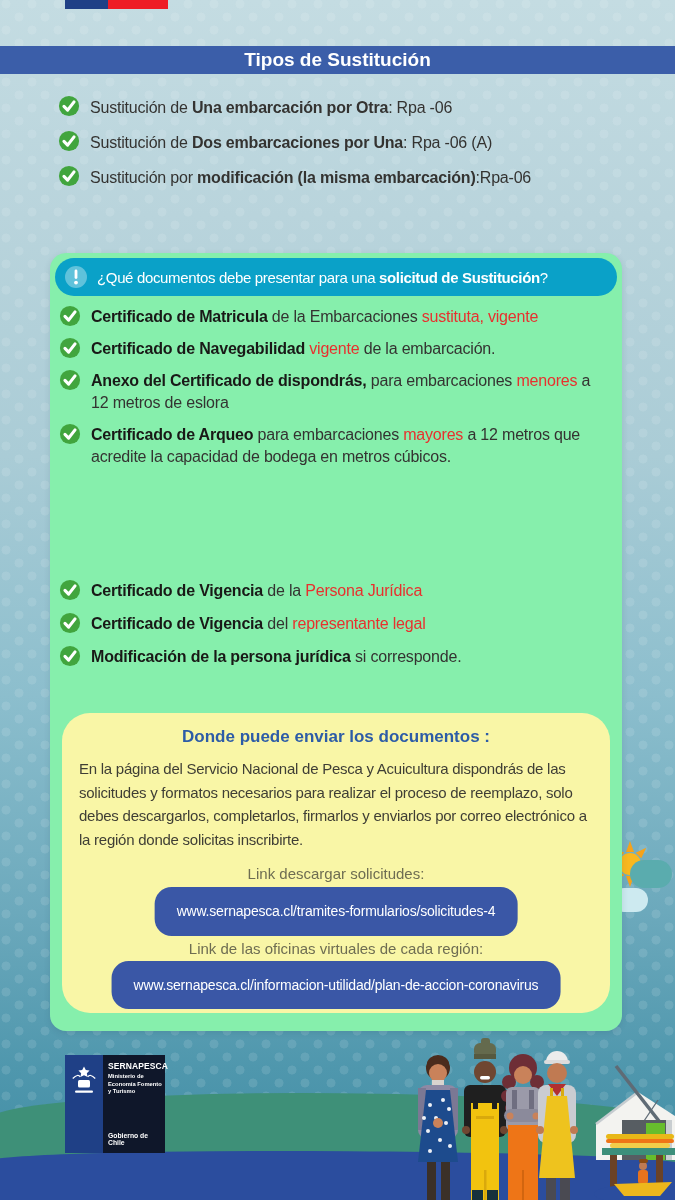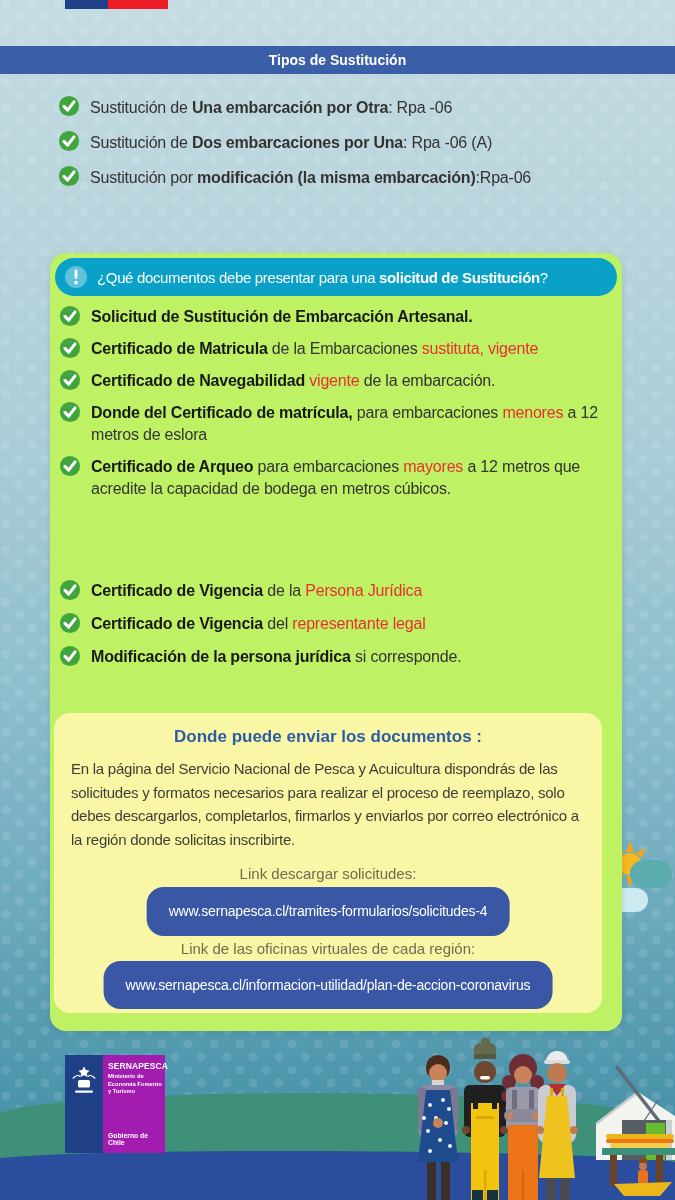--- a/index.html
+++ b/index.html
@@ -20,68 +20,68 @@
   .band-navy{position:absolute;left:-10px;width:695px;top:1151px;height:60px;
       background:#2b4d9e;border-radius:40% 60% 0 0 / 10px 14px 0 0;}
 
   
   .flag{position:absolute;top:0;left:65px;height:9px;display:flex;}
   .flag .b{width:43px;background:#1f4086;}
   .flag .r{width:60px;background:#ee1c25;}
 
   
   .banner{position:absolute;top:46px;left:0;width:675px;height:28px;background:#3b5ea9;
-      color:#fff;font-weight:bold;font-size:14px;line-height:28px;text-align:center;}
+      color:#fff;font-weight:bold;font-size:19px;line-height:28px;text-align:center;}
 
   
   .row{display:flex;align-items:flex-start;margin-bottom:11px;}
   .chk{width:22px;height:22px;flex:0 0 22px;margin-right:10px;}
   .txt{font-size:16px;line-height:23px;color:#343331;letter-spacing:-.2px;padding-top:1px;}
   .seg-b{font-weight:bold;}
   .list .seg-b{color:#191917;}
   .seg-r{color:#e8302e;}
 
   .types{position:absolute;top:95px;left:58px;width:580px;}
   .types .txt{white-space:nowrap;}
 
   
-  .panel{position:absolute;top:253px;left:50px;width:572px;height:778px;background:#bef264;
+  .panel{position:absolute;top:253px;left:50px;width:572px;height:778px;background:#86efac;
       border-radius:16px;box-shadow:0 2px 6px rgba(40,70,90,.15);}
   .bar{position:absolute;left:5px;width:562px;height:38px;background:#0aa1c8;border-radius:19px;
       display:flex;align-items:center;color:#fff;font-size:15px;letter-spacing:-.35px;white-space:nowrap;overflow:hidden;}
   .bar .exc{width:24px;height:24px;flex:0 0 24px;margin:0 9px 0 9px;}
   .bar .seg-b{color:#fff;}
   .bar1{top:5px;}
   .bar2{top:281px;}
   .list{position:absolute;left:9px;width:556px;}
   .list .row{margin-bottom:9px;}
   .list .txt{font-size:16px;line-height:22px;max-width:510px;}
   .list1{top:52px;}
   .list2{top:326px;}
   .list2 .row{margin-bottom:10px;}
 
   
-  .yellow{position:absolute;left:4px;top:460px;width:548px;height:300px;background:#f9f6a6;border-radius:16px;}
+  .yellow{position:absolute;left:12px;top:460px;width:548px;height:300px;background:#f9f6a6;border-radius:28px;}
   .y-title{position:absolute;top:14px;left:0;width:100%;text-align:center;color:#2d5ca7;font-weight:bold;font-size:17px;}
   .y-body{position:absolute;top:44px;left:17px;width:516px;color:#3f3e35;font-size:15px;line-height:23.5px;letter-spacing:-.25px;}
   .y-label{position:absolute;left:0;width:100%;text-align:center;color:#6e6d52;font-size:15px;}
   .lab1{top:152px;} .lab2{top:227px;}
   .pill{position:absolute;left:50%;transform:translateX(-50%);height:33px;line-height:33px;background:#3a57a6;
       border-radius:17px;color:#fff;font-size:14px;padding:8px 22px;white-space:nowrap;letter-spacing:-.2px;cursor:pointer;}
   .pill1{top:174px;} .pill2{top:248px;height:32px;line-height:32px;}
 
   
   .sun{position:absolute;left:606px;top:840px;width:48px;height:48px;}
   .cloud{position:absolute;left:630px;top:860px;width:42px;height:28px;background:#5aacae;border-radius:14px;}
   .puff{position:absolute;left:612px;top:888px;width:36px;height:24px;background:#cdeaf0;border-radius:12px;}
 
   
   .govlogo{position:absolute;left:65px;top:1055px;width:100px;height:98px;display:flex;z-index:5;}
   .gov-b{width:38px;background:#1f4086;position:relative;}
-  .gov-r{width:62px;background:#a21caf;position:relative;color:#fff;}
+  .gov-r{width:62px;background:#0f172a;position:relative;color:#fff;}
   .gov-brand{position:absolute;top:6px;left:5px;font-size:8.5px;font-weight:bold;letter-spacing:.1px;}
   .gov-min{position:absolute;top:18px;left:5px;width:54px;font-size:5.8px;font-weight:bold;line-height:1.3;}
   .gov-gob{position:absolute;bottom:7px;left:5px;font-size:6.8px;font-weight:bold;}
   .arms{position:absolute;top:8px;left:4px;width:30px;height:34px;}
 
   
   .scene{position:absolute;left:400px;top:1030px;width:275px;height:170px;z-index:4;}
 </style>
 </head>
 <body>
@@ -148,42 +148,35 @@
       </svg>
     <div><span class="seg-n">¿Qué documentos debe presentar para una </span><span class="seg-b">solicitud de Sustitución</span><span class="seg-n">?</span></div>
   </div>
 
   <div class="list list1">
     <div class="row">
       <svg class="chk" viewBox="0 0 24 24">
           <circle cx="12" cy="12" r="11" fill="#41a53e"></circle>
           <path d="M6.5 12.5 L10.5 16.5 L17.5 7.5" stroke="#fff" stroke-width="3.4" fill="none" stroke-linecap="round" stroke-linejoin="round"></path>
         </svg>
-      <div class="txt"><span class="seg-b">Solicitud de Sustitución de Embarcación Artesanal.</span></div>
-    </div>
-    <div class="row">
-      <svg class="chk" viewBox="0 0 24 24">
-          <circle cx="12" cy="12" r="11" fill="#41a53e"></circle>
-          <path d="M6.5 12.5 L10.5 16.5 L17.5 7.5" stroke="#fff" stroke-width="3.4" fill="none" stroke-linecap="round" stroke-linejoin="round"></path>
-        </svg>
       <div class="txt"><span class="seg-b">Certificado de Matricula</span><span class="seg-n"> de la Embarcaciones </span><span class="seg-r">sustituta, vigente</span></div>
     </div>
     <div class="row">
       <svg class="chk" viewBox="0 0 24 24">
           <circle cx="12" cy="12" r="11" fill="#41a53e"></circle>
           <path d="M6.5 12.5 L10.5 16.5 L17.5 7.5" stroke="#fff" stroke-width="3.4" fill="none" stroke-linecap="round" stroke-linejoin="round"></path>
         </svg>
       <div class="txt"><span class="seg-b">Certificado de Navegabilidad </span><span class="seg-r">vigente</span><span class="seg-n"> de la embarcación.</span></div>
     </div>
     <div class="row">
       <svg class="chk" viewBox="0 0 24 24">
           <circle cx="12" cy="12" r="11" fill="#41a53e"></circle>
           <path d="M6.5 12.5 L10.5 16.5 L17.5 7.5" stroke="#fff" stroke-width="3.4" fill="none" stroke-linecap="round" stroke-linejoin="round"></path>
         </svg>
-      <div class="txt"><span class="seg-b">Donde del Certificado de matrícula,</span><span class="seg-n"> para embarcaciones </span><span class="seg-r">menores</span><span class="seg-n"> a 12 metros de eslora</span></div>
+      <div class="txt"><span class="seg-b">Anexo del Certificado de dispondrás,</span><span class="seg-n"> para embarcaciones </span><span class="seg-r">menores</span><span class="seg-n"> a 12 metros de eslora</span></div>
     </div>
     <div class="row">
       <svg class="chk" viewBox="0 0 24 24">
           <circle cx="12" cy="12" r="11" fill="#41a53e"></circle>
           <path d="M6.5 12.5 L10.5 16.5 L17.5 7.5" stroke="#fff" stroke-width="3.4" fill="none" stroke-linecap="round" stroke-linejoin="round"></path>
         </svg>
       <div class="txt"><span class="seg-b">Certificado de Arqueo</span><span class="seg-n">  para embarcaciones </span><span class="seg-r">mayores</span><span class="seg-n"> a 12 metros que acredite la capacidad de bodega en metros cúbicos.</span></div>
     </div>
   </div>
 

